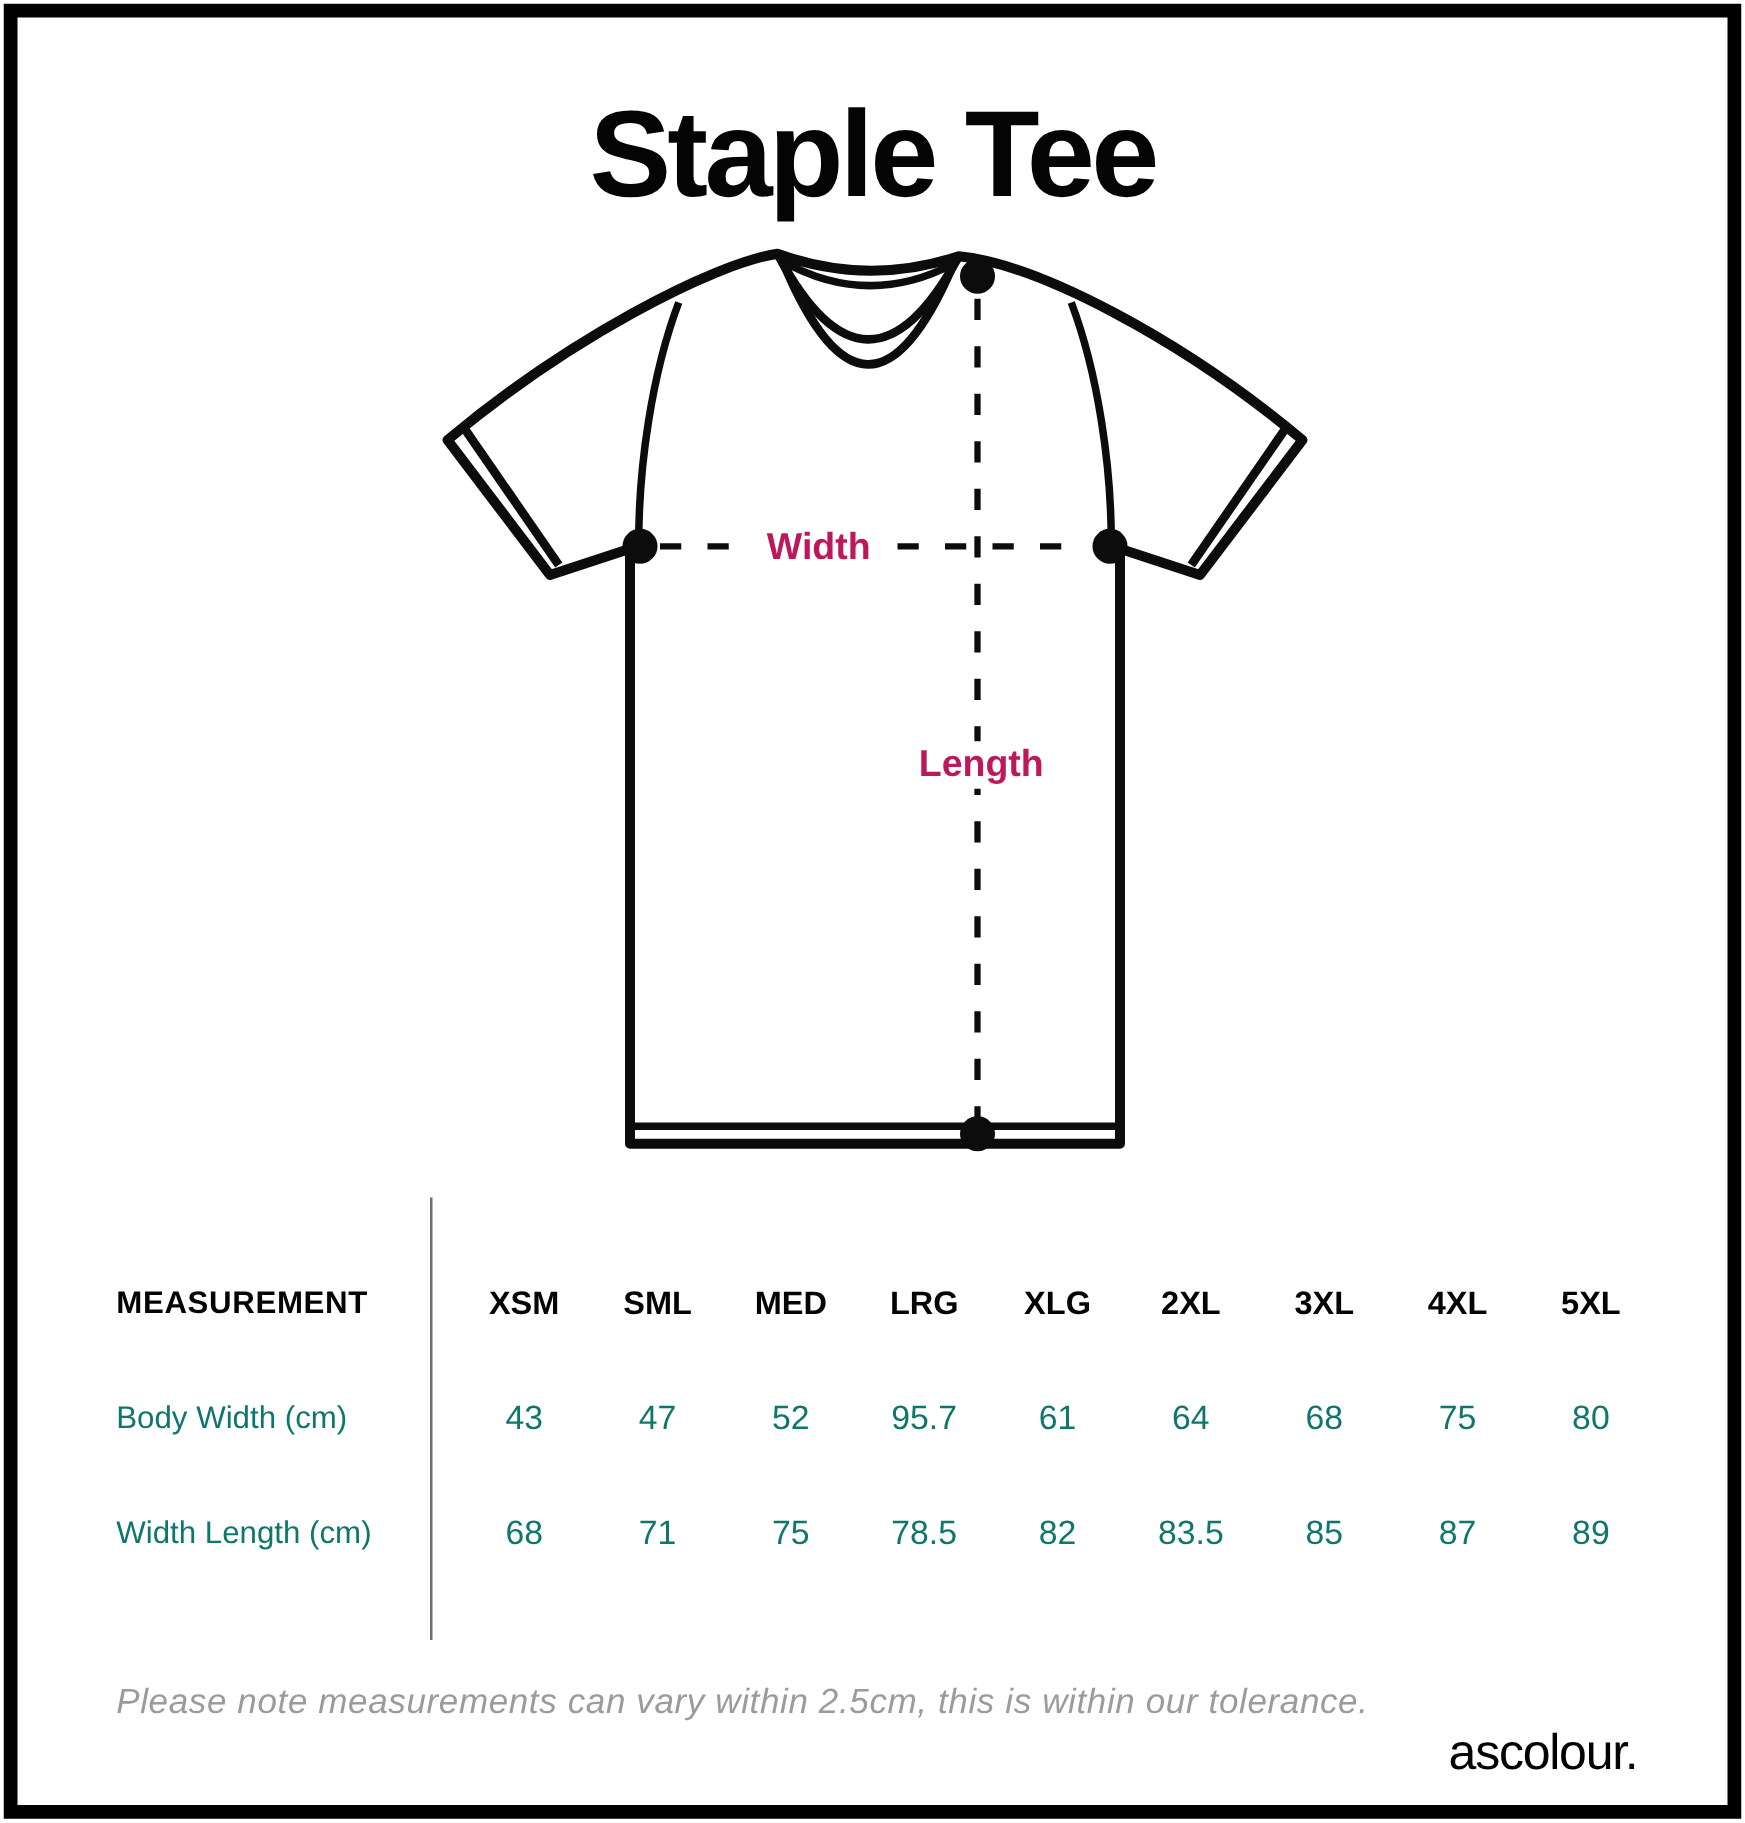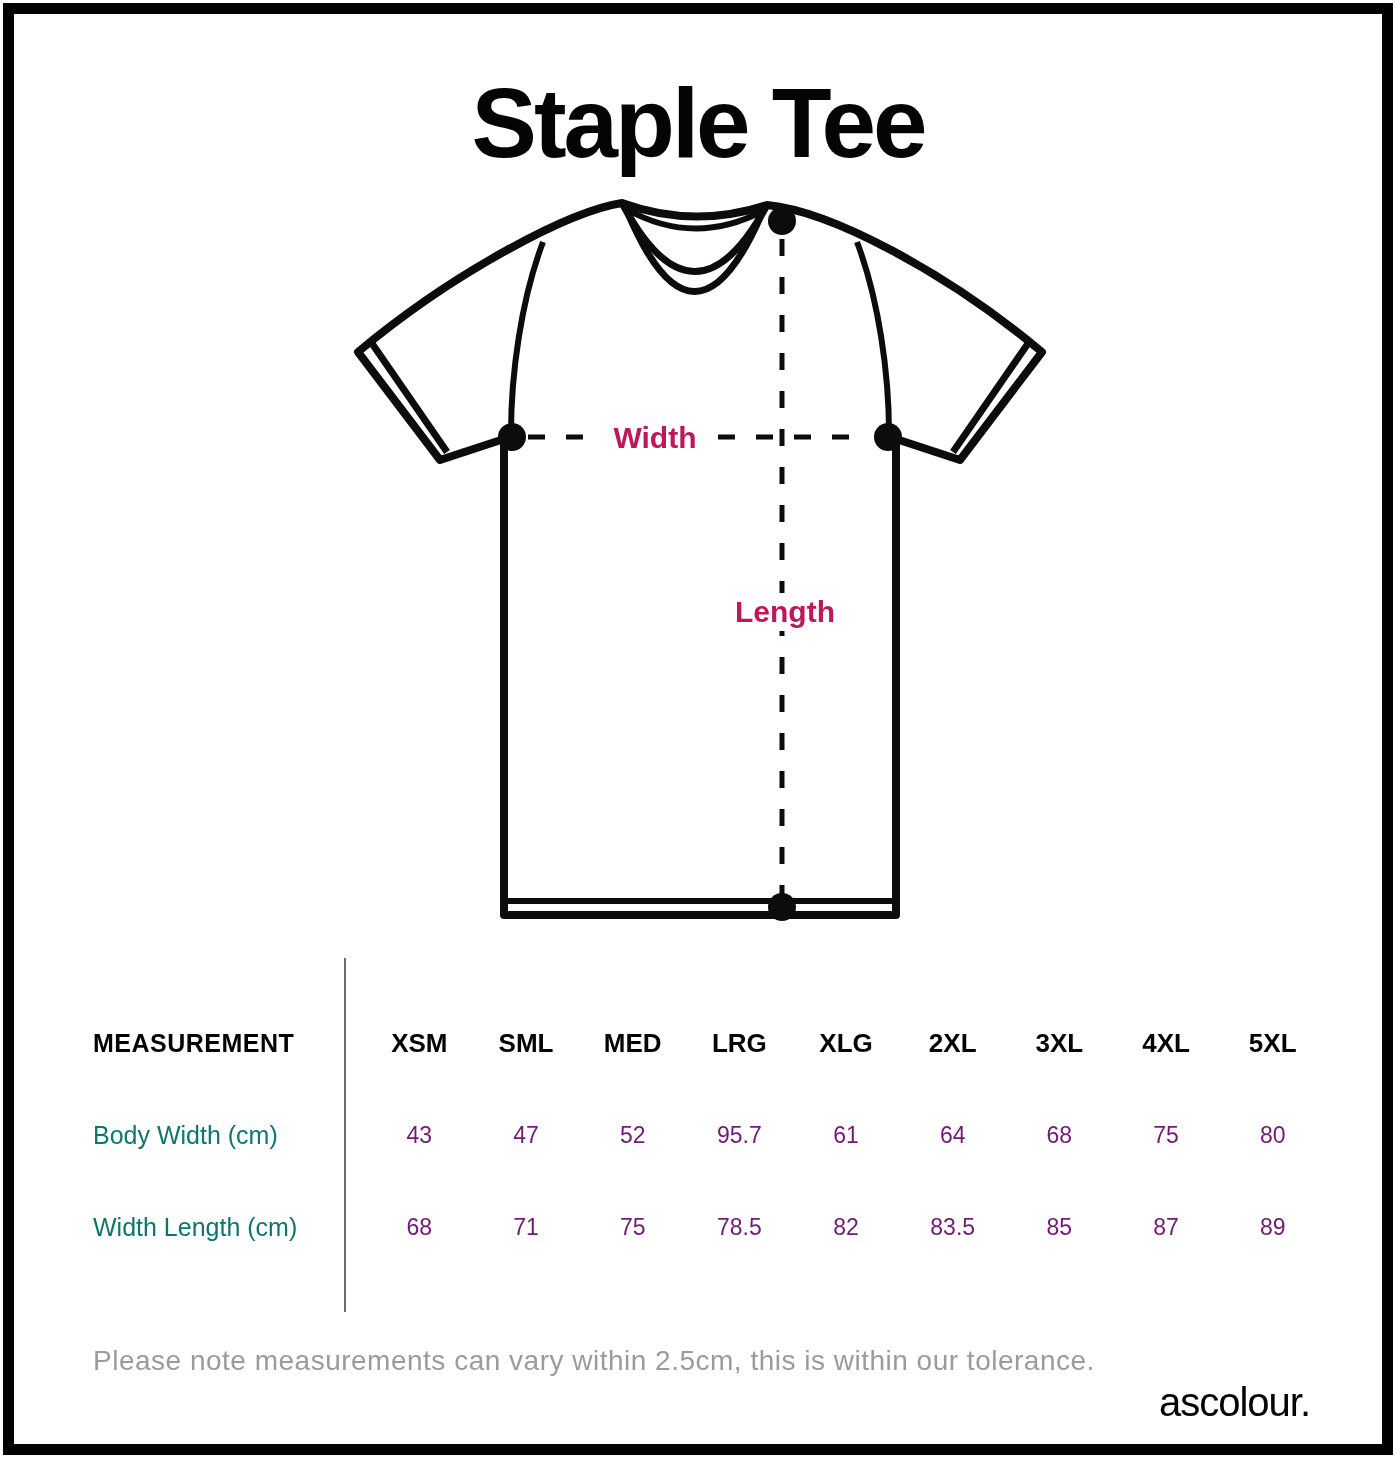--- a/index.html
+++ b/index.html
@@ -31,23 +31,23 @@
     position:absolute;left:366px;width:960px;top:50%;transform:translateY(-50%);
     display:flex;
   }
   .trow .cell{flex:1;text-align:center;white-space:nowrap;}
   .trow.thead{top:1025px;padding-left:44px;}
   .trow.thead .rlabel{font-weight:700;color:#040404;letter-spacing:0.5px;}
   .trow.thead .cell{font-weight:700;font-size:26px;color:#040404;}
   .trow.r1{top:1117px;}
   .trow.r2{top:1209px;}
   .trow.data .rlabel{color:#0f766e;font-weight:400;}
-  .trow.data .cell{font-size:23px;font-weight:400;color:#701a75;}
+  .trow.data .cell{font-size:27px;font-weight:400;color:#0f766e;}
   .note{
-    position:absolute;left:93px;top:1345px;font-size:28px;
+    position:absolute;left:93px;top:1345px;font-size:28px;font-style:italic;
     color:#9b9b9b;letter-spacing:0.5px;white-space:nowrap;
   }
   .brand{
     position:absolute;right:86px;top:1335px;font-size:40px;font-weight:400;
     letter-spacing:-1px;color:#040404;white-space:nowrap;margin-top:45px;
   }
 </style>
 </head>
 <body>
 

